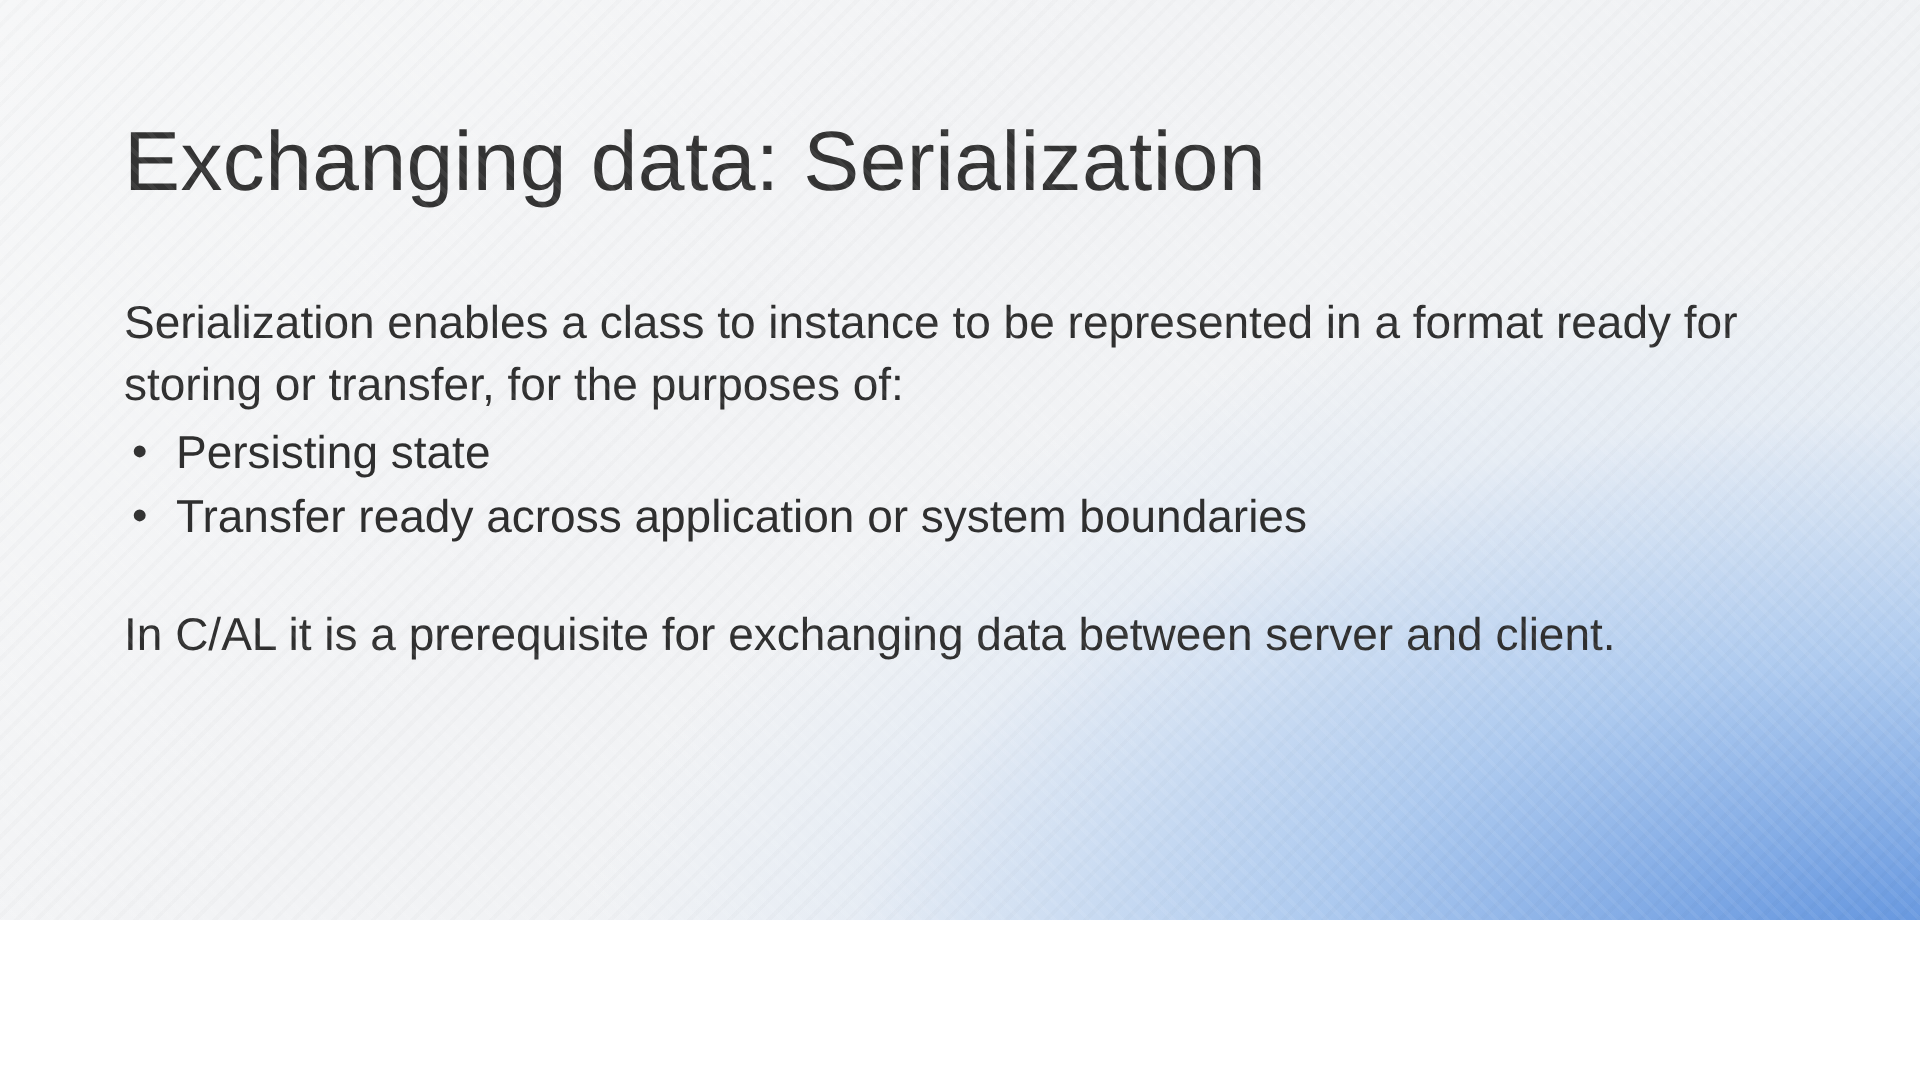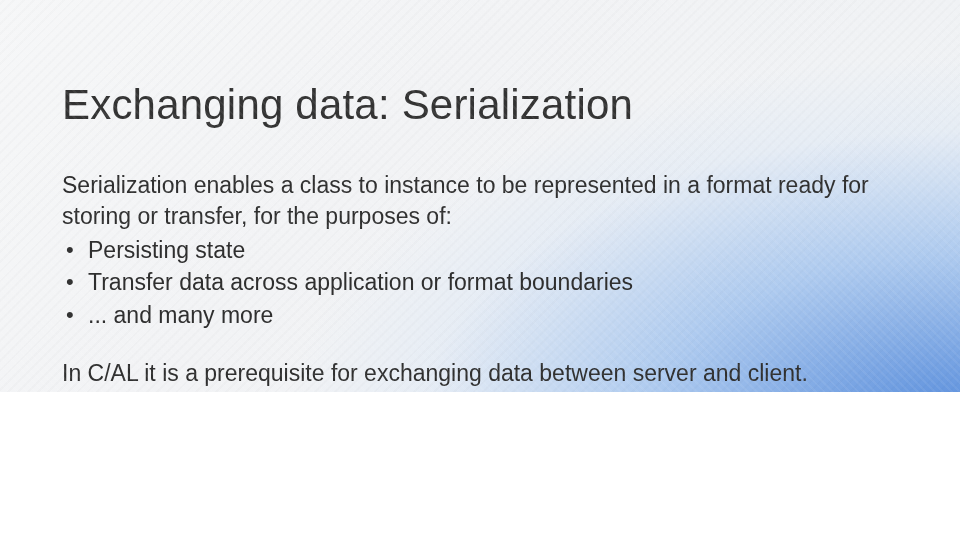--- a/index.html
+++ b/index.html
@@ -6,26 +6,26 @@
     margin: 0;
     padding: 0;
     width: 960px;
     height: 540px;
     overflow: hidden;
     font-family: "Segoe UI Light", "Segoe UI", "Helvetica Neue", Arial, sans-serif;
   }
   .slide {
     position: relative;
     width: 960px;
-    height: 392px;
+    height: 460px;
     background:
       radial-gradient(ellipse 900px 500px at 100% 110%, rgba(54,118,214,0.85) 0%, rgba(120,170,235,0.55) 35%, rgba(200,220,245,0.25) 60%, rgba(255,255,255,0) 75%),
       linear-gradient(135deg, #f6f7f8 0%, #f2f3f5 40%, #eef1f4 100%);
     box-sizing: border-box;
-    padding: 82px 62px 0 62px;
+    padding: 58px 62px 0 62px;
     color: #2f2f2f;
   }
   
   .slide::before {
     content: "";
     position: absolute;
     inset: 0;
     background:
       repeating-linear-gradient(45deg, rgba(255,255,255,0.06) 0 2px, rgba(0,0,0,0) 2px 6px),
       repeating-linear-gradient(-45deg, rgba(0,0,0,0.015) 0 2px, rgba(0,0,0,0) 2px 7px);
@@ -77,19 +77,18 @@
 <body>
 
 <div class="slide">
   <h1 class="title">Exchanging data: Serialization</h1>
 
   <div class="body">
     <p class="intro">Serialization enables a class to instance to be represented in a format ready for storing or transfer, for the purposes of:</p>
 
     <ul class="bullets">
       <li><span>Persisting state</span></li>
-      <li><span>Transfer data across application or format boundaries</span></li>
-      <li><span>... and many more</span></li>
+      <li><span>Transfer ready across application or system boundaries</span></li>
     </ul>
 
     <p class="footnote">In C/AL it is a prerequisite for exchanging data between server and client.</p>
   </div>
 </div>
 
 </body></html>

